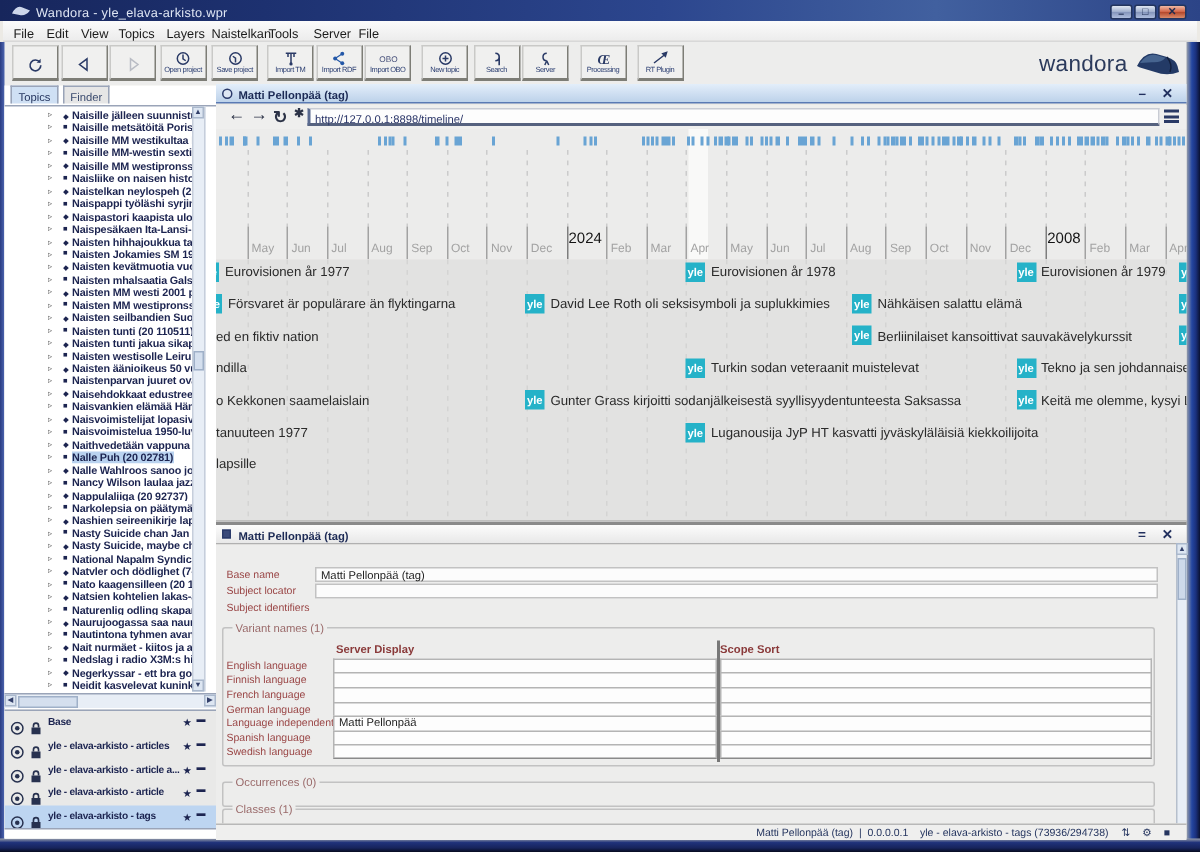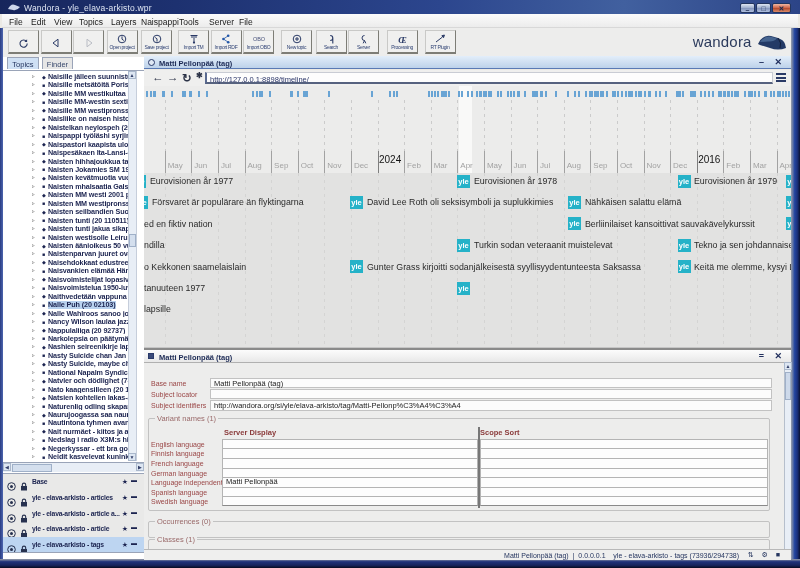--- a/index.html
+++ b/index.html
@@ -111,21 +111,21 @@
   <div class="wbtn" id="wclose">
         <div class="wg">✕</div>
       </div>
  </div>
  <div id="menubar">
   <span class="mi" style="left:7px;">File</span>
   <span class="mi" style="left:29px;">Edit</span>
   <span class="mi" style="left:52px;">View</span>
   <span class="mi" style="left:77px;">Topics</span>
   <span class="mi" style="left:109px;">Layers</span>
-  <span class="mi" style="left:139px;">Naispappi</span>
+  <span class="mi" style="left:139px;">Naistelkan</span>
   <span class="mi" style="left:177px;">Tools</span>
   <span class="mi" style="left:207px;">Server</span>
   <span class="mi" style="left:237px;">File</span>
  </div>
  <div id="toolbar">
 <div class="tbtn" style="left:6px;">
         <div class="tbi tbionly"><svg width="11" height="11" viewBox="0 0 11 11">
             <path d="M8.6 3.6A3.6 3.6 0 1 0 9.2 5.5" fill="none" stroke="#2a3a66" stroke-width="1.1"></path>
             <path d="M9.1 1.2v2.7H6.4z" fill="#2a3a66"></path>
           </svg></div>
@@ -351,21 +351,21 @@
           <span class="ttx" style="">Naisvoimistelua 1950-luvu</span>
         </div>
 <div class="trow" style="top:221.2px;">
           <span class="tar">▹</span>
           <span class="tbu">◆</span>
           <span class="ttx" style="">Naithvedetään vappuna al</span>
         </div>
 <div class="trow" style="top:229.6px;">
           <span class="tar">▹</span>
           <span class="tbu">■</span>
-          <span class="ttx" style="background:#b9d2ef;">Nalle Puh (20 02103)</span>
+          <span class="ttx" style="background:#b9d2ef;">Nalle Puh (20 02781)</span>
         </div>
 <div class="trow" style="top:238.1px;">
           <span class="tar">▹</span>
           <span class="tbu">◆</span>
           <span class="ttx" style="">Nalle Wahlroos sanoo jos</span>
         </div>
 <div class="trow" style="top:246.5px;">
           <span class="tar">▹</span>
           <span class="tbu">■</span>
           <span class="ttx" style="">Nancy Wilson laulaa jazzia</span>
@@ -720,21 +720,21 @@
 <div class="mlab" style="left:289.7px;">Mar</div>
 <div class="mlab" style="left:316.3px;">Apr</div>
 <div class="mlab" style="left:342.9px;">May</div>
 <div class="mlab" style="left:369.5px;">Jun</div>
 <div class="mlab" style="left:396.1px;">Jul</div>
 <div class="mlab" style="left:422.7px;">Aug</div>
 <div class="mlab" style="left:449.3px;">Sep</div>
 <div class="mlab" style="left:475.9px;">Oct</div>
 <div class="mlab" style="left:502.5px;">Nov</div>
 <div class="mlab" style="left:529.1px;">Dec</div>
-<div class="ylab" style="left:554.2px;">2016</div>
+<div class="ylab" style="left:554.2px;">2008</div>
 <div class="mlab" style="left:582.3px;">Feb</div>
 <div class="mlab" style="left:608.9px;">Mar</div>
 <div class="mlab" style="left:635.5px;">Apr</div>
   </div>
   <div id="tband2">
 <div class="mline2" style="left:20.7px;"></div>
 <div class="mline2" style="left:47.3px;"></div>
 <div class="mline2" style="left:73.9px;"></div>
 <div class="mline2" style="left:100.5px;"></div>
 <div class="mline2" style="left:127.1px;"></div>
@@ -780,35 +780,35 @@
 <div class="evtx" style="left:330.0px;top:67.2px;">Turkin sodan veteraanit muistelevat</div>
 <div class="ylebox" style="left:533.5px;top:65.7px;">yle</div>
 <div class="evtx" style="left:550.0px;top:67.2px;">Tekno ja sen johdannaiset ova</div>
 <div class="evtx" style="left:0.0px;top:88.6px;">o Kekkonen saamelaislain</div>
 <div class="ylebox" style="left:206.0px;top:87.1px;">yle</div>
 <div class="evtx" style="left:223.0px;top:88.6px;">Gunter Grass kirjoitti sodanjälkeisestä syyllisyydentunteesta Saksassa</div>
 <div class="ylebox" style="left:533.5px;top:87.1px;">yle</div>
 <div class="evtx" style="left:550.0px;top:88.6px;">Keitä me olemme, kysyi L</div>
 <div class="evtx" style="left:0.0px;top:110.0px;">tanuuteen 1977</div>
 <div class="ylebox" style="left:313.0px;top:108.5px;">yle</div>
+<div class="evtx" style="left:330.0px;top:110.0px;">Luganousija JyP HT kasvatti jyväskyläläisiä kiekkoilijoita</div>
 <div class="evtx" style="left:0.0px;top:131.4px;">lapsille</div>
   </div>
   <div id="psep"></div>
   <div id="ptitle2">
    <div class="pticon" style="background:#3a4a7a;border-radius:0;width:6px;height:6px;top:3px;"></div>
    <div class="pttx">Matti Pellonpää (tag)</div>
    <div class="ptbtns">= ✕</div>
   </div>
   <div id="bpanel">
    <div class="flab" style="top:17px;">Base name</div>
    <div class="ffield" style="top:15px;">Matti Pellonpää (tag)</div>
    <div class="flab" style="top:27.5px;">Subject locator</div>
    <div class="ffield" style="top:25.5px;"></div>
    <div class="flab" style="top:38.5px;">Subject identifiers</div>
-   <div class="ffield" style="top:36.5px;height:11px;">http://wandora.org/si/yle/elava-arkisto/tag/Matti-Pellonp%C3%A4%C3%A4</div>
    <div class="fieldset" style="top:55px;height:93px;">
           <div class="fstitle">Variant names (1)</div>
         </div>
    <div class="vhead" style="left:80px;top:65px;">Server Display</div>
    <div class="vhead" style="left:336px;top:65px;">Scope Sort</div>
    <div id="vdiv" style="top:64px;height:81px;"></div>
 <div class="vlab" style="top:77.5px;">English language</div>
 <div class="vcell" style="top:75.5px;left:78px;width:256px;"></div>
 <div class="vcell" style="top:75.5px;left:336px;width:288px;"></div>
 <div class="vlab" style="top:87.2px;">Finnish language</div>

